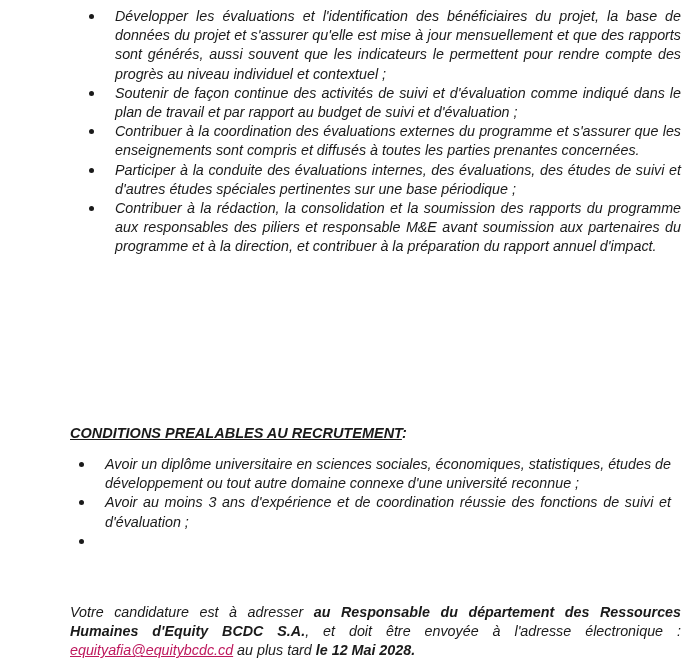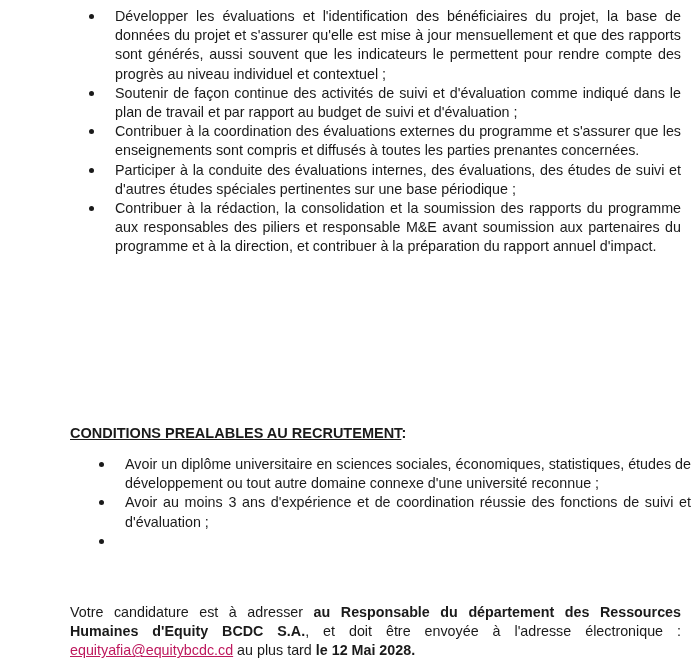--- a/index.html
+++ b/index.html
@@ -2,29 +2,29 @@
 <html><head>
 <meta charset="utf-8">
 <style>
   html, body { margin: 0; padding: 0; }
   body {
     width: 700px; height: 666px; overflow: hidden;
     background: #ffffff; color: #1a1a1a;
     font-family: "Liberation Sans", sans-serif;
     font-size: 14.3px; line-height: 19.2px;
   }
-  .page { position: relative; width: 580px; height: 666px; }
+  .page { position: relative; width: 580px; height: 666px; font-style: italic; }
   ul.bullets { list-style: none; margin: 0; padding: 0; }
   ul.bullets li { position: relative; text-align: justify; }
   ul.bullets li .dot {
     position: absolute; left: -26px; top: 7px;
     width: 5px; height: 5px; border-radius: 50%; background: #1a1a1a;
   }
   #resp-list { position: absolute; left: 115px; top: 7px; width: 566px; }
-  #cond-list { position: absolute; left: 125px; top: 455px; width: 566px; }
+  #cond-list { position: absolute; left: 105px; top: 455px; width: 566px; }
   #resp-list li { margin-bottom: 0; }
   .heading {
     position: absolute; left: 70px; top: 424px;
     font-weight: bold; font-size: 14.5px;
   }
   .heading .u { text-decoration: underline; }
   .closing {
     position: absolute; left: 70px; top: 603px; width: 611px;
     text-align: justify;
   }

